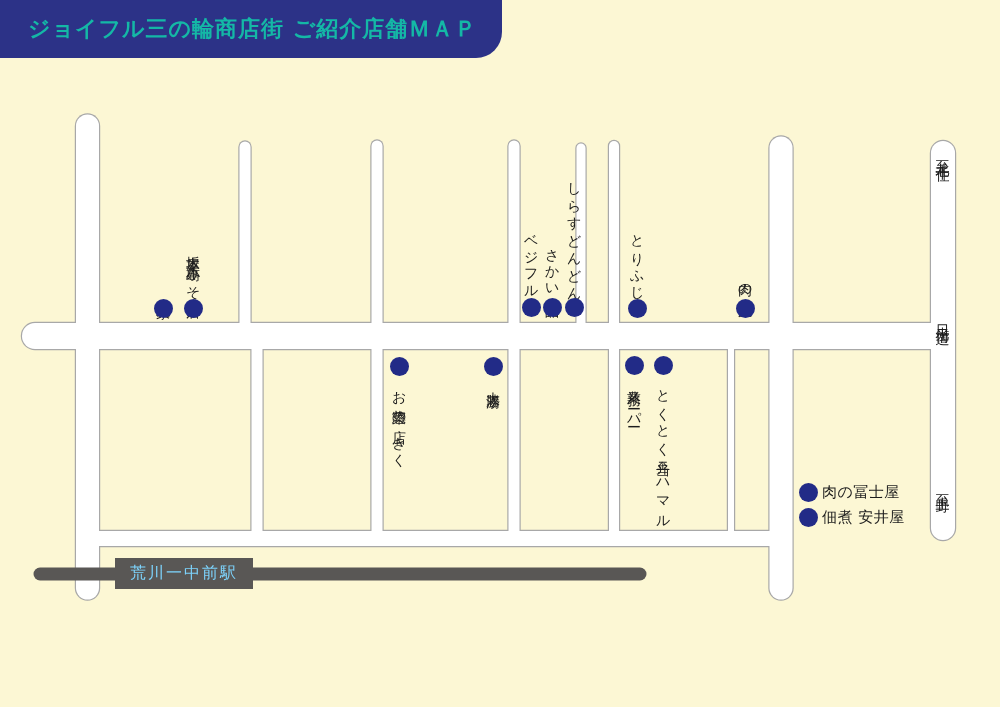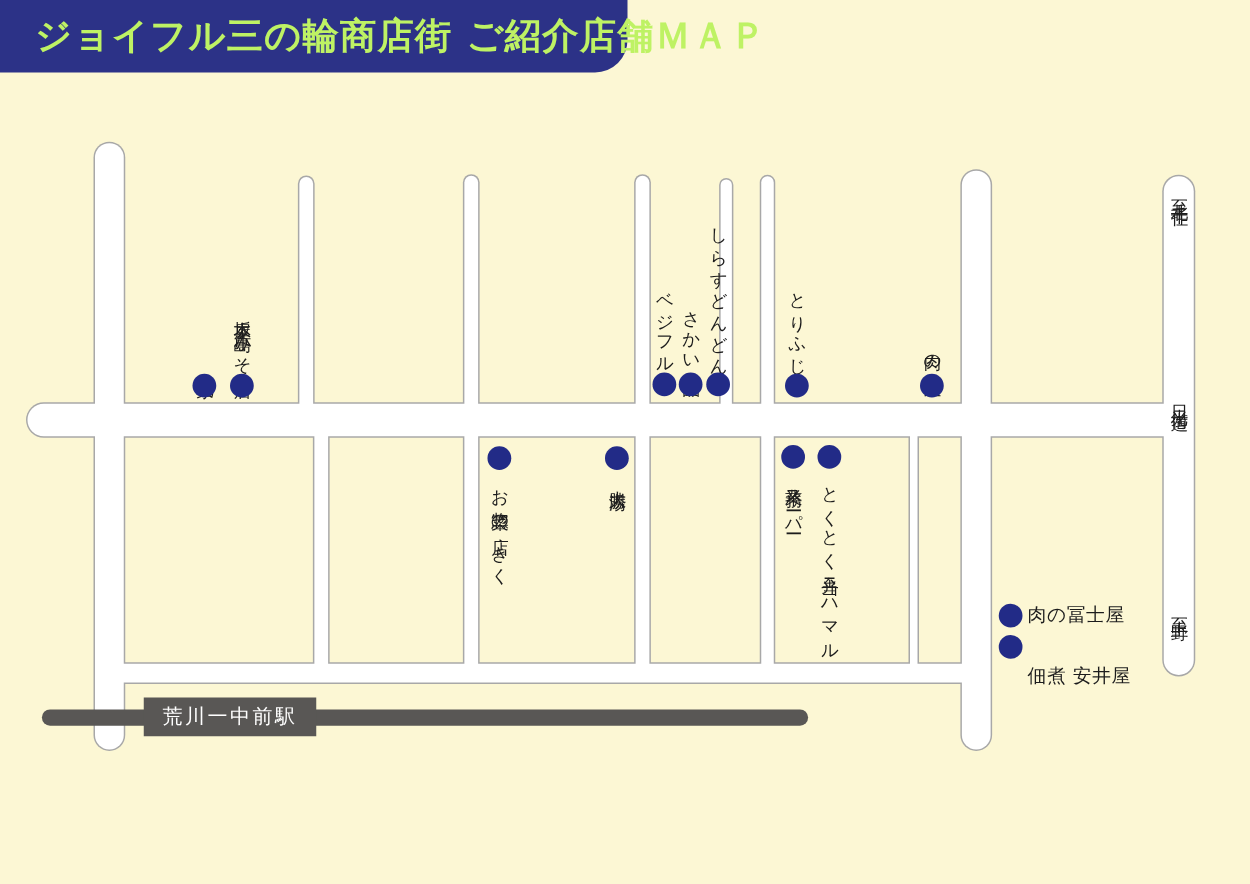--- a/index.html
+++ b/index.html
@@ -17,37 +17,37 @@
     overflow:hidden;font-family:"DejaVu Sans","Liberation Sans",sans-serif;
   }
   .map-svg{position:absolute;left:0;top:0;}
   .header-badge{
     position:absolute;left:0;top:0;width:502px;height:58px;
     background:var(--navy-header);border-bottom-right-radius:26px;
     display:flex;align-items:center;box-sizing:border-box;padding-left:28px;
     z-index:30;
   }
   .header-badge .title{
-    color:#bef264;font-size:29px;font-weight:bold;letter-spacing:1px;white-space:nowrap;
+    color:#14b8a6;font-size:22px;font-weight:bold;letter-spacing:1px;white-space:nowrap;
   }
   .dot{
     position:absolute;width:19px;height:19px;margin-left:-9.5px;margin-top:-9.5px;
     border-radius:50%;background:var(--navy);z-index:20;
   }
   .v-label{
     position:absolute;writing-mode:vertical-rl;text-orientation:mixed;
     font-size:14px;line-height:1.08;letter-spacing:1.5px;color:var(--ink);
     transform:translateX(-50%);white-space:pre;z-index:15;
   }
   .h-label{
     position:absolute;font-size:15px;color:var(--ink);transform:translateY(-50%);
     white-space:pre;letter-spacing:0.5px;z-index:15;
   }
   .station{
-    position:absolute;background:var(--rail);color:#ffffff;
+    position:absolute;background:var(--rail);color:#7dd3fc;
     display:flex;align-items:center;justify-content:center;
     font-size:16px;letter-spacing:2px;white-space:nowrap;z-index:12;
   }
   .station.arakawa{left:115px;top:558px;width:138px;height:31px;}
   .station.minowabashi{left:632px;top:558px;width:136px;height:31px;}
   .road-label{
     position:absolute;writing-mode:vertical-rl;text-orientation:mixed;
     font-size:14px;letter-spacing:2.5px;color:var(--ink);left:943px;
     transform:translateX(-50%);line-height:1;z-index:15;white-space:pre;
   }
@@ -126,16 +126,16 @@
       <div class="v-label" style="left: 399px; top: 381px;">お惣菜の店 きく</div>
       <div class="dot" style="left: 493px; top: 366px;"></div>
       <div class="v-label" style="left: 493px; top: 381px;">大勝湯</div>
       <div class="dot" style="left: 634px; top: 365px;"></div>
       <div class="v-label" style="left: 634px; top: 380px;">業務スーパー</div>
       <div class="dot" style="left: 663px; top: 365px;"></div>
       <div class="v-label" style="left: 663px; top: 380px;">とくとく弁当ニハマル</div>
       <div class="dot" style="left: 808px; top: 492px;"></div>
       <div class="h-label" style="left: 822px; top: 492px;">肉の冨士屋</div>
       <div class="dot" style="left: 808px; top: 517px;"></div>
-      <div class="h-label" style="left: 822px; top: 517px; margin-top: 24px;">佃煮 安井屋</div>
+      <div class="h-label" style="left: 822px; top: 517px;">佃煮 安井屋</div>
     </div>
 
 </div>
 
 </body></html>

